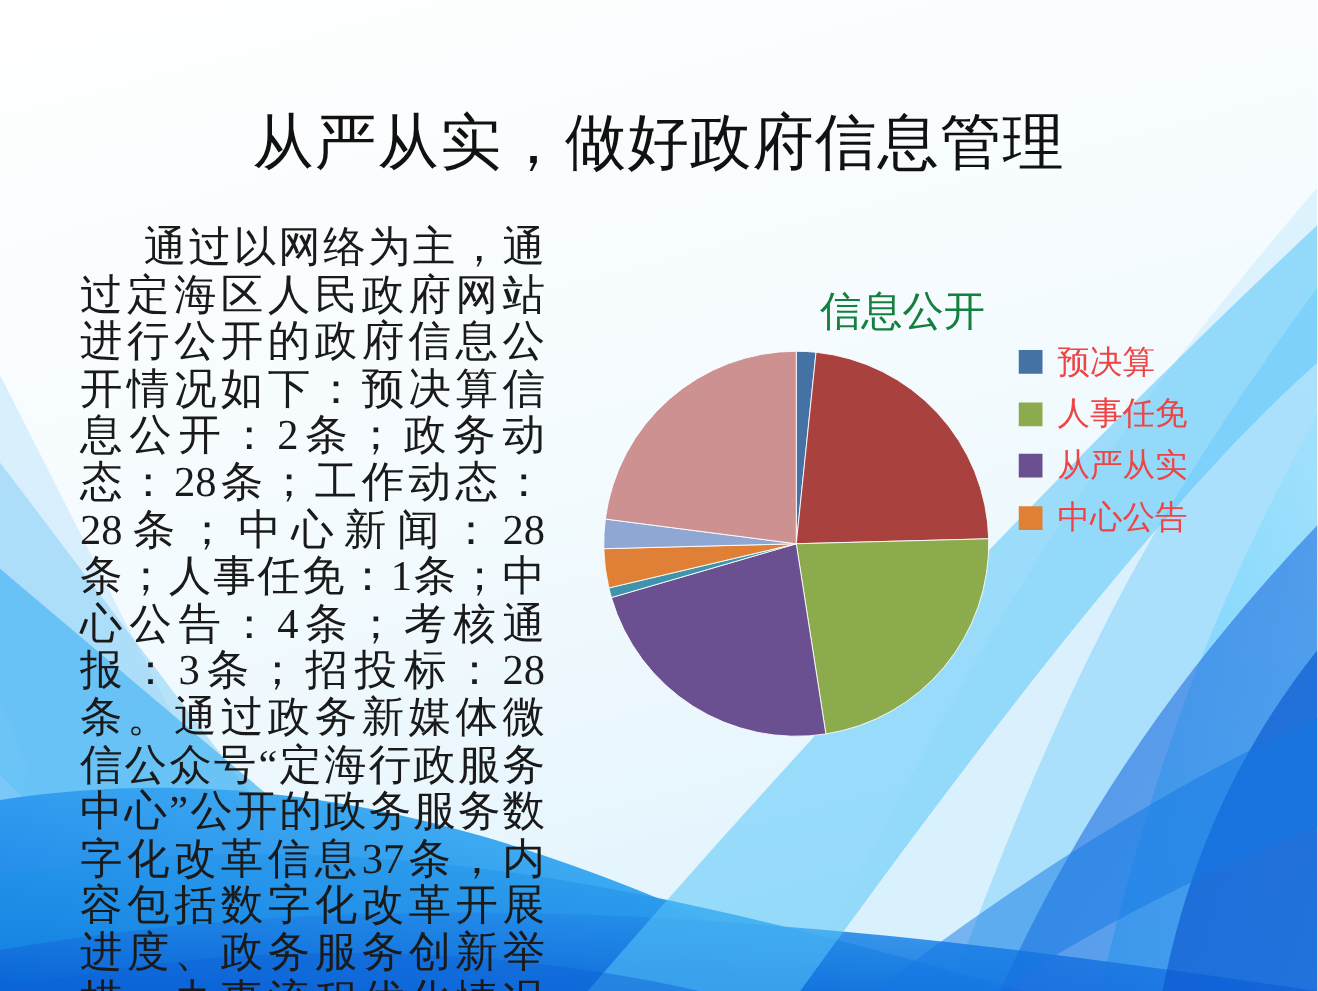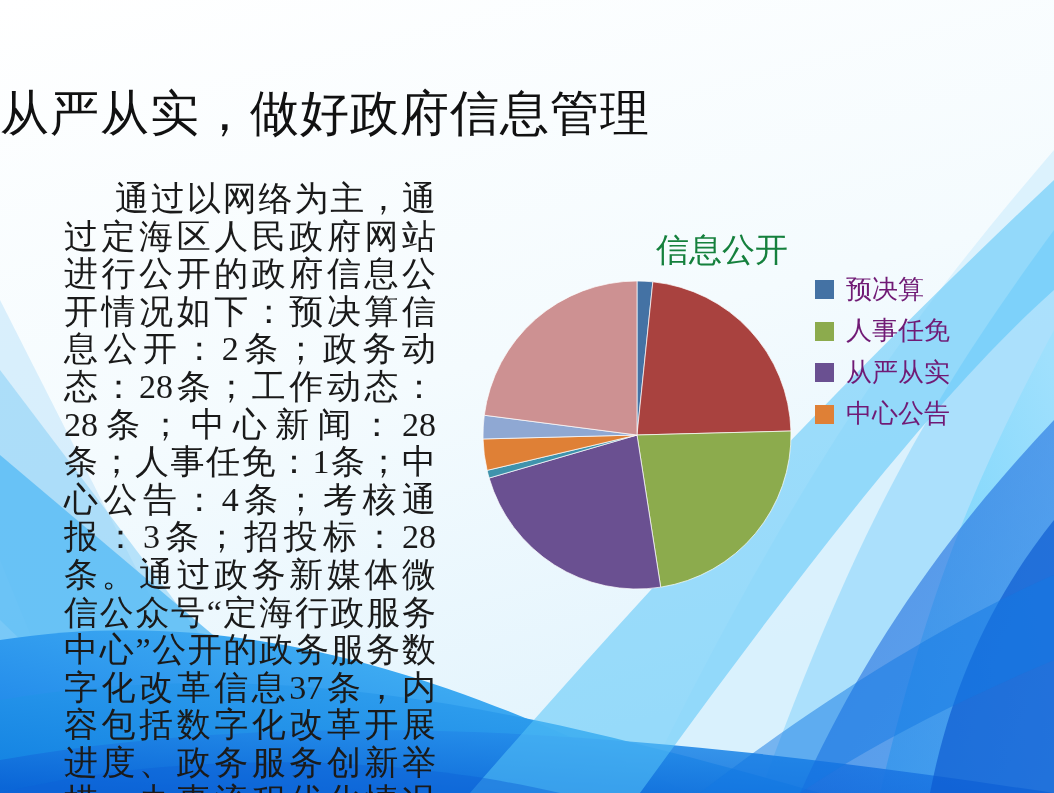--- a/index.html
+++ b/index.html
@@ -27,21 +27,21 @@
     width: 1054px;
     height: 793px;
     z-index: 0;
   }
   
   #title {
     position: absolute;
     left: 0;
     top: 84px;
     width: 1054px;
-    text-align: left;
+    text-align: center;
     font-size: 49px;
     line-height: 60px;
     color: #111111;
     letter-spacing: 1px;
     z-index: 5;
     white-space: nowrap;
   }
   
   #body-text {
     position: absolute;
@@ -99,21 +99,21 @@
   }
   .legend-swatch {
     width: 19px;
     height: 19px;
     flex: 0 0 19px;
     margin-right: 12px;
   }
   .legend-label {
     font-size: 26px;
     line-height: 30px;
-    color: #701a75;
+    color: #ef4444;
     white-space: nowrap;
   }
 </style>
 </head>
 <body>
 
 <div id="slide">
 
   <svg id="bg" viewBox="0 0 1054 793" preserveAspectRatio="none" aria-hidden="true">
     <defs>

